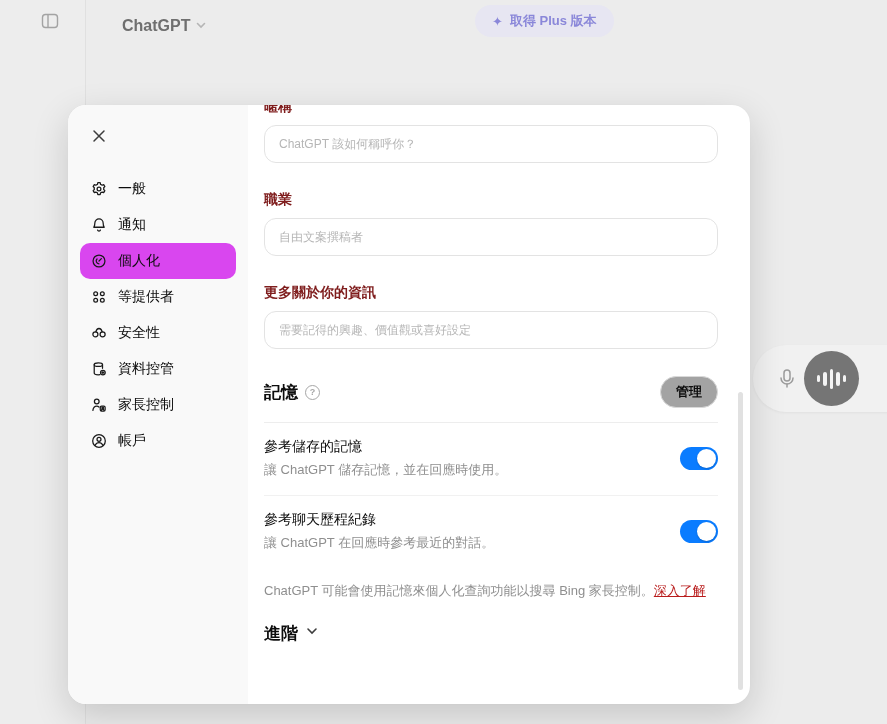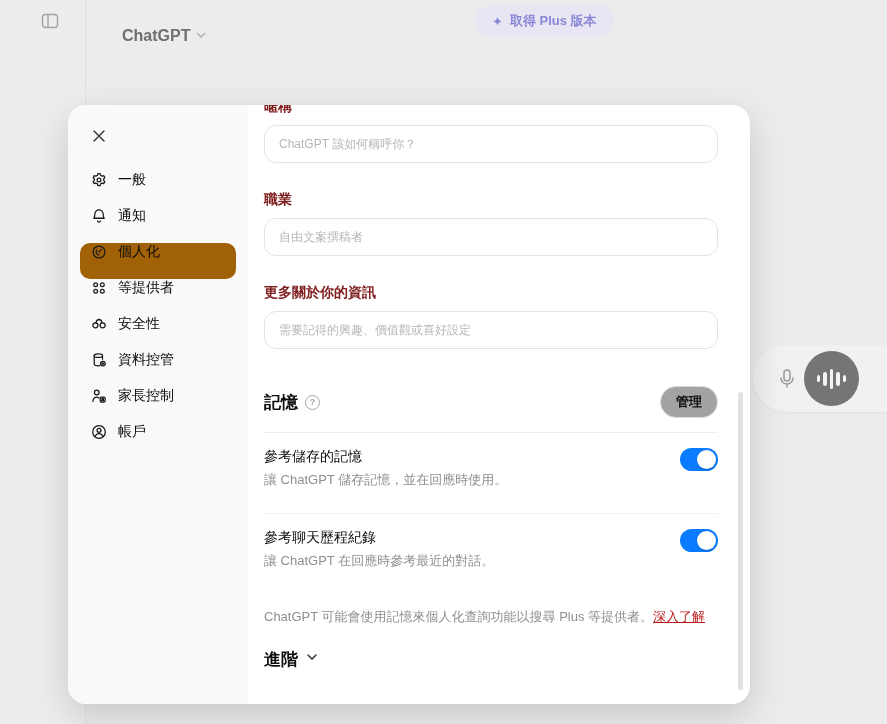--- a/index.html
+++ b/index.html
@@ -15,21 +15,21 @@
   .app-rail {
     position:absolute; left:0; top:0; width:86px; height:724px;
     border-right:1px solid #e0e0e0; background:#ededed;
   }
   .rail-toggle {
     position:absolute; left:38px; top:9px; width:24px; height:24px;
     display:flex; align-items:center; justify-content:center;
     color:#a3a3a3; background:transparent; border:none; cursor:pointer;
   }
   .app-title {
-    position:absolute; left:122px; top:24px; height:24px;
+    position:absolute; left:122px; top:14px; height:24px;
     display:flex; align-items:center; gap:5px;
     font-size:16px; font-weight:700; color:#6f6f6f; cursor:pointer;
   }
   .app-title .chev { color:#b5b5b5; }
   .plus-pill {
     position:absolute; left:475px; top:5px; height:32px;
     display:flex; align-items:center; gap:7px; padding:0 17px;
     border-radius:16px; background:#e7e6f2; border:none;
     color:#8a87d9; font-size:13px; font-weight:700; cursor:pointer;
     font-family:inherit;
@@ -62,57 +62,57 @@
   .m-side {
     width:180px; flex:0 0 180px; background:#f9f9f9; padding:16px 12px;
   }
   .close-btn {
     width:30px; height:30px; margin-left:4px; border:none; background:none;
     color:#3d3d3d; cursor:pointer; display:flex; align-items:center; justify-content:center;
     border-radius:8px;
   }
   .nav { margin-top:20px; display:flex; flex-direction:column; gap:0; }
   .nav-item {
-    height:36px; display:flex; align-items:flex-start; gap:10px;
+    height:36px; display:flex; align-items:center; gap:10px;
     padding:0 10px; border-radius:10px; font-size:14px; color:#0d0d0d;
     cursor:pointer; background:transparent; border:none; font-family:inherit;
     text-align:left;
   }
-  .nav-item.selected { background:#a16207; }
+  .nav-item.selected { background:#d946ef; }
   .nav-item .nicon { display:flex; width:18px; height:18px; color:#1a1a1a; flex:0 0 18px; }
 
   .m-content {
     flex:1; position:relative; padding:0 32px 0 16px; overflow:hidden;
   }
   .field-label { display:block; font-size:14px; font-weight:600; color:#7f1d1d; margin-top:28px; }
   .field-label.first { margin-top:-7px; }
   .field-input {
     width:100%; height:38px; margin-top:9px; padding:0 14px;
     border:1px solid #e3e3e3; border-radius:12px; background:#fff;
     font-size:12px; color:#0d0d0d; font-family:inherit; outline:none;
   }
   .field-input::placeholder { color:#b6b6b6; }
 
-  .mem-header { margin-top:37px; display:flex; align-items:center; justify-content:space-between; }
+  .mem-header { margin-top:27px; display:flex; align-items:center; justify-content:space-between; }
   .mem-title-wrap { display:flex; align-items:center; gap:7px; }
   .mem-title { font-size:17px; font-weight:700; }
   .help-icon {
     width:15px; height:15px; border:1.3px solid #a6a6a6; border-radius:50%;
     color:#a6a6a6; font-size:9px; font-weight:700;
     display:flex; align-items:center; justify-content:center;
   }
   .manage-btn {
     padding:6px 15px; border:1px solid #d9d9d9; border-radius:999px; background:#a3a3a3;
     font-size:13px; font-weight:600; color:#0d0d0d; cursor:pointer; font-family:inherit;
   }
   .divider { height:1px; background:#ededed; margin-top:14px; }
 
   .toggle-row {
-    display:flex; justify-content:space-between;
-    padding:15px 0 24px 0; border-bottom:1px solid #f1f1f1;
+    display:flex; align-items:center; justify-content:space-between;
+    padding:15px 0 16px 0; border-bottom:1px solid #f1f1f1;
   }
   .toggle-row:last-of-type { border-bottom:none; }
   .row-title { font-size:14px; font-weight:500; color:#0d0d0d; }
   .row-desc  { font-size:13px; color:#8f8f8f; margin-top:5px; }
   .toggle {
     width:38px; height:23px; border-radius:999px; background:#d4d4d4;
     position:relative; border:none; cursor:pointer; flex:0 0 38px;
   }
   .toggle .knob {
     position:absolute; top:2px; left:2px; width:19px; height:19px;
@@ -316,21 +316,21 @@
     <div class="toggle-row">
       <div>
         <div class="row-title">參考聊天歷程紀錄</div>
         <div class="row-desc">讓 ChatGPT 在回應時參考最近的對話。</div>
       </div>
       <button class="toggle on">
           <span class="knob"></span>
         </button>
     </div>
 
-    <p class="footnote"><span>ChatGPT 可能會使用記憶來個人化查詢功能以搜尋 Plus 等提供者。</span><a>深入了解</a></p>
+    <p class="footnote"><span>ChatGPT 可能會使用記憶來個人化查詢功能以搜尋 Bing 家長控制。</span><a>深入了解</a></p>
 
     <button class="advanced">
       <span>進階</span>
       <span class="chev">
         <svg width="14" height="14" viewBox="0 0 14 14" fill="none" stroke="currentColor" stroke-width="1.6" stroke-linecap="round">
             <path d="M3 5l4 4 4-4"></path>
           </svg>
       </span>
     </button>
   </div>

